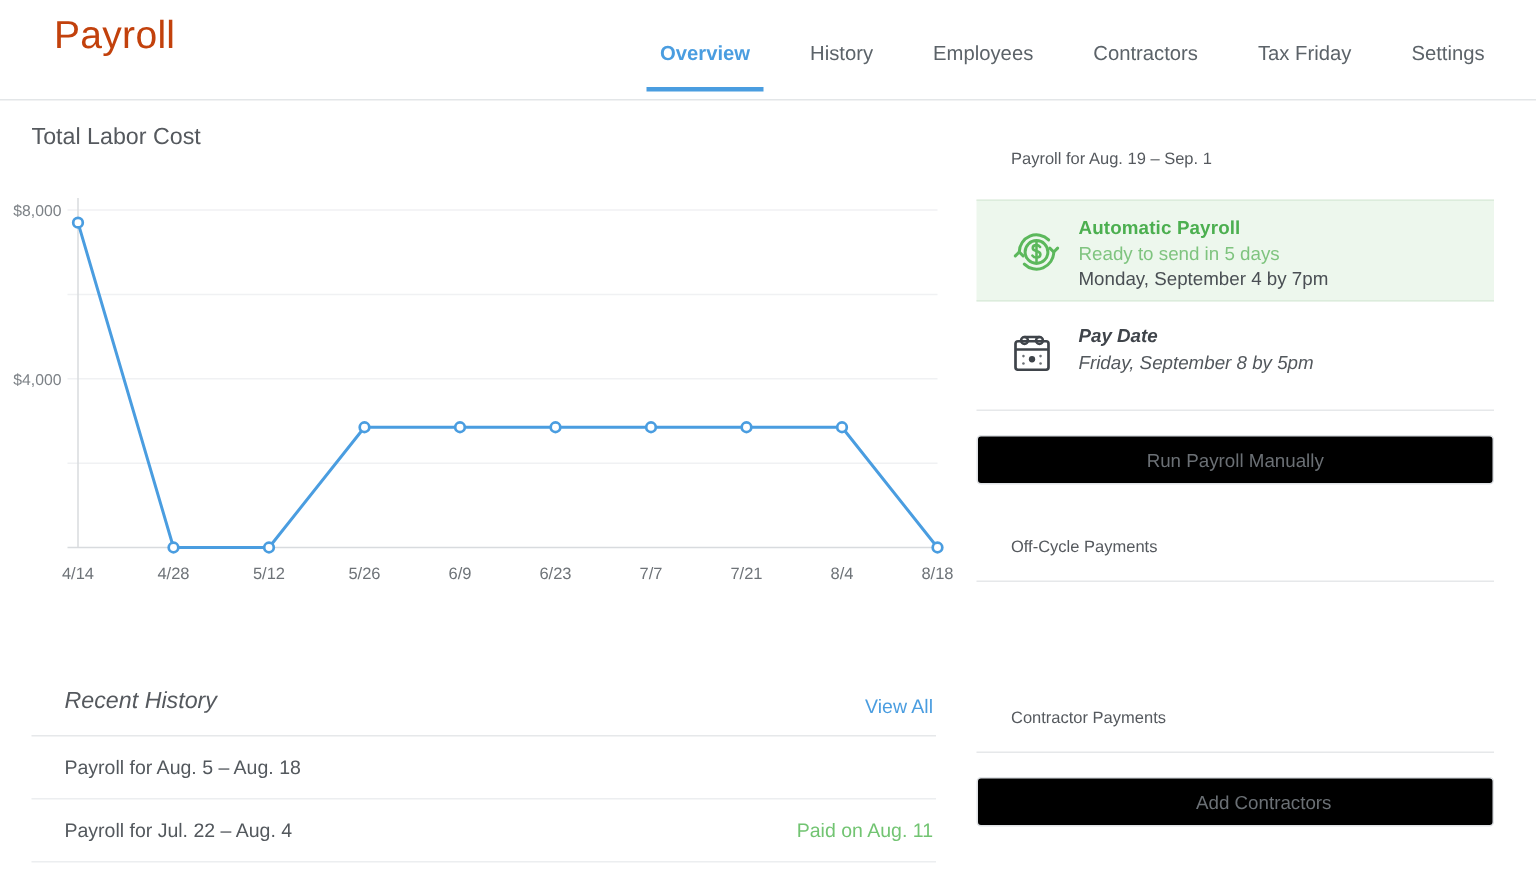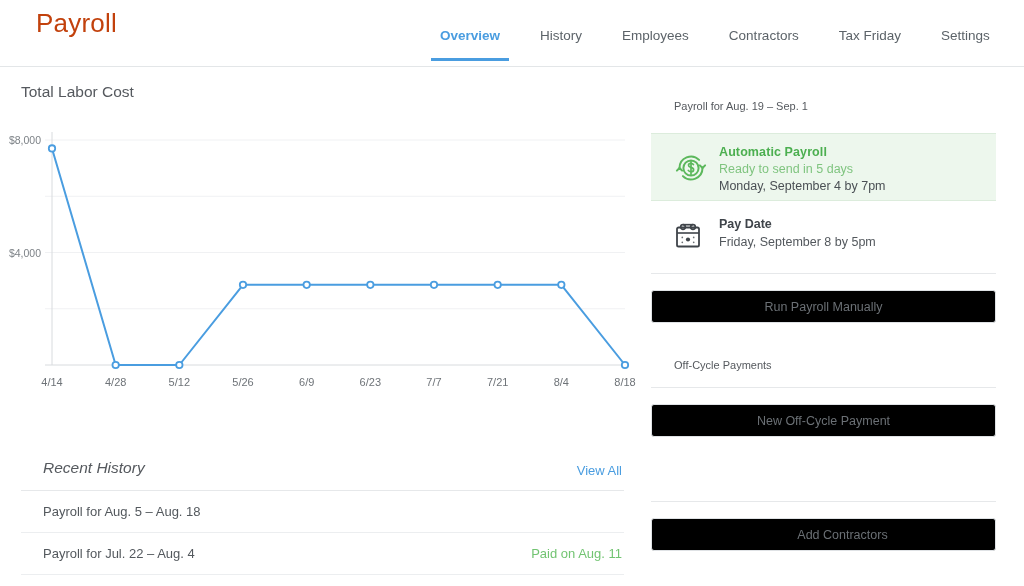--- a/index.html
+++ b/index.html
@@ -124,21 +124,21 @@
   }
   .auto-date {
     font-size: 12.5px; color: #4a4f54; margin-top: 3px;
   }
 
   .paydate-block {
     position: absolute; left: 0; top: 148px;
     width: 345px; height: 56px;
   }
   .cal-icon { position: absolute; left: 22px; top: 6px; width: 30px; height: 30px; }
-  .paydate-text { position: absolute; left: 68px; top: 2px; }
+  .paydate-text { position: absolute; left: 68px; top: 2px; font-style: italic; }
   .paydate-title { font-size: 12.5px; font-weight: bold; color: #3f444a; }
   .paydate-sub { font-size: 12.5px; color: #53585d; margin-top: 4px; }
 
   .hr {
     position: absolute; left: 0; width: 345px;
     height: 1px; background: #e6e8ea;
   }
 
   .btn {
     position: absolute; left: 0; width: 345px; height: 33px;
@@ -270,18 +270,18 @@
     </div>
   </div>
 
   <div class="hr" style="top:206px;"></div>
 
   <button class="btn" style="top:223px;">Run Payroll Manually</button>
 
   <div class="rc-heading sec-head" style="top:292px;">Off-Cycle Payments</div>
   <div class="hr" style="top:320px;"></div>
 
-  <button class="btn" style="top:337px;">New Off-Cycle Payment</button>
-
+
+  <div class="rc-heading sec-head" style="top:406px;">Contractor Payments</div>
   <div class="hr" style="top:434px;"></div>
 
   <button class="btn" style="top:451px;padding-left:44px;">Add Contractors</button>
 </div>
 
 </body></html>

